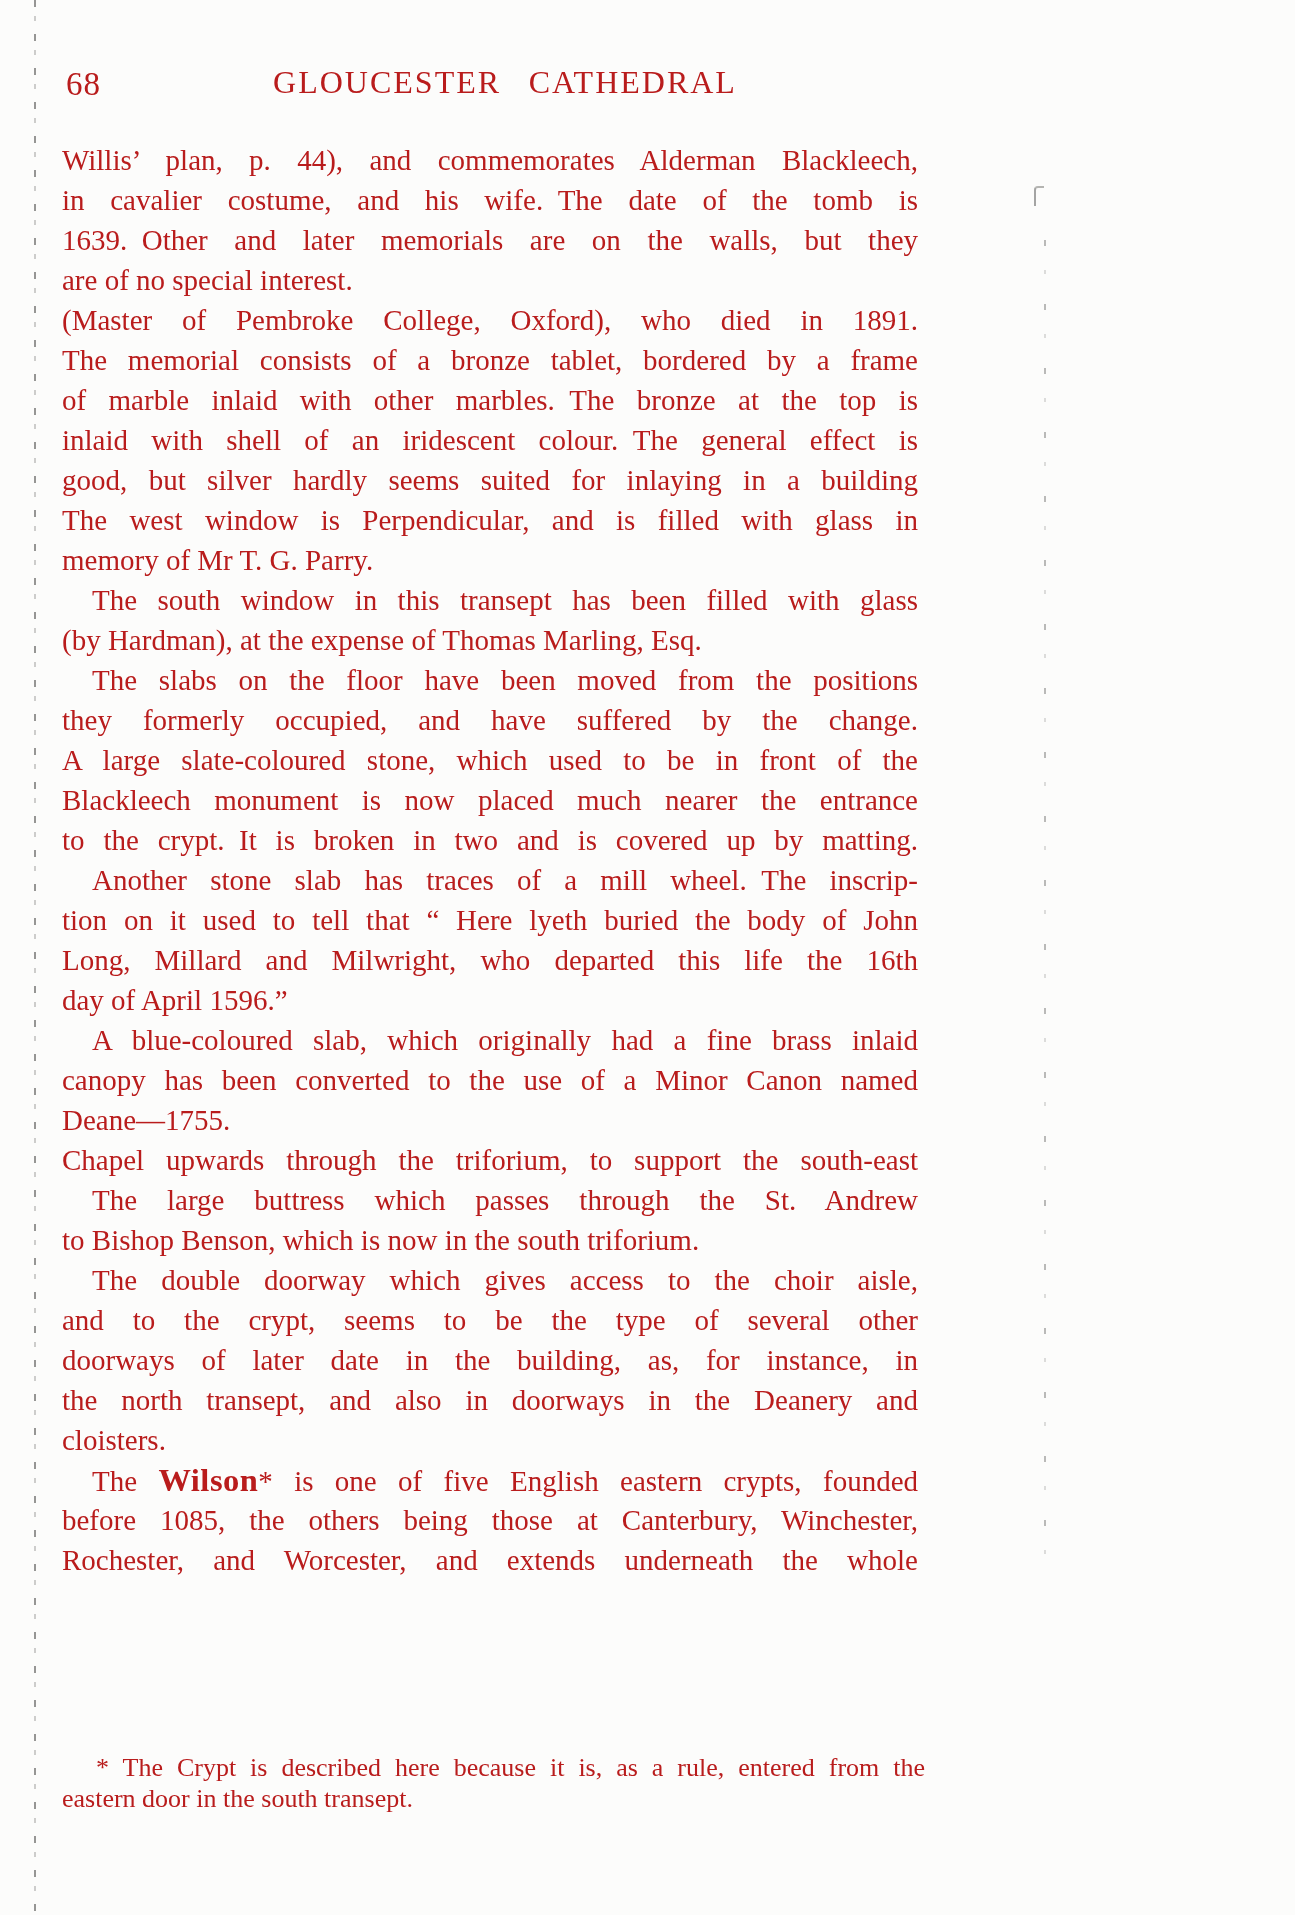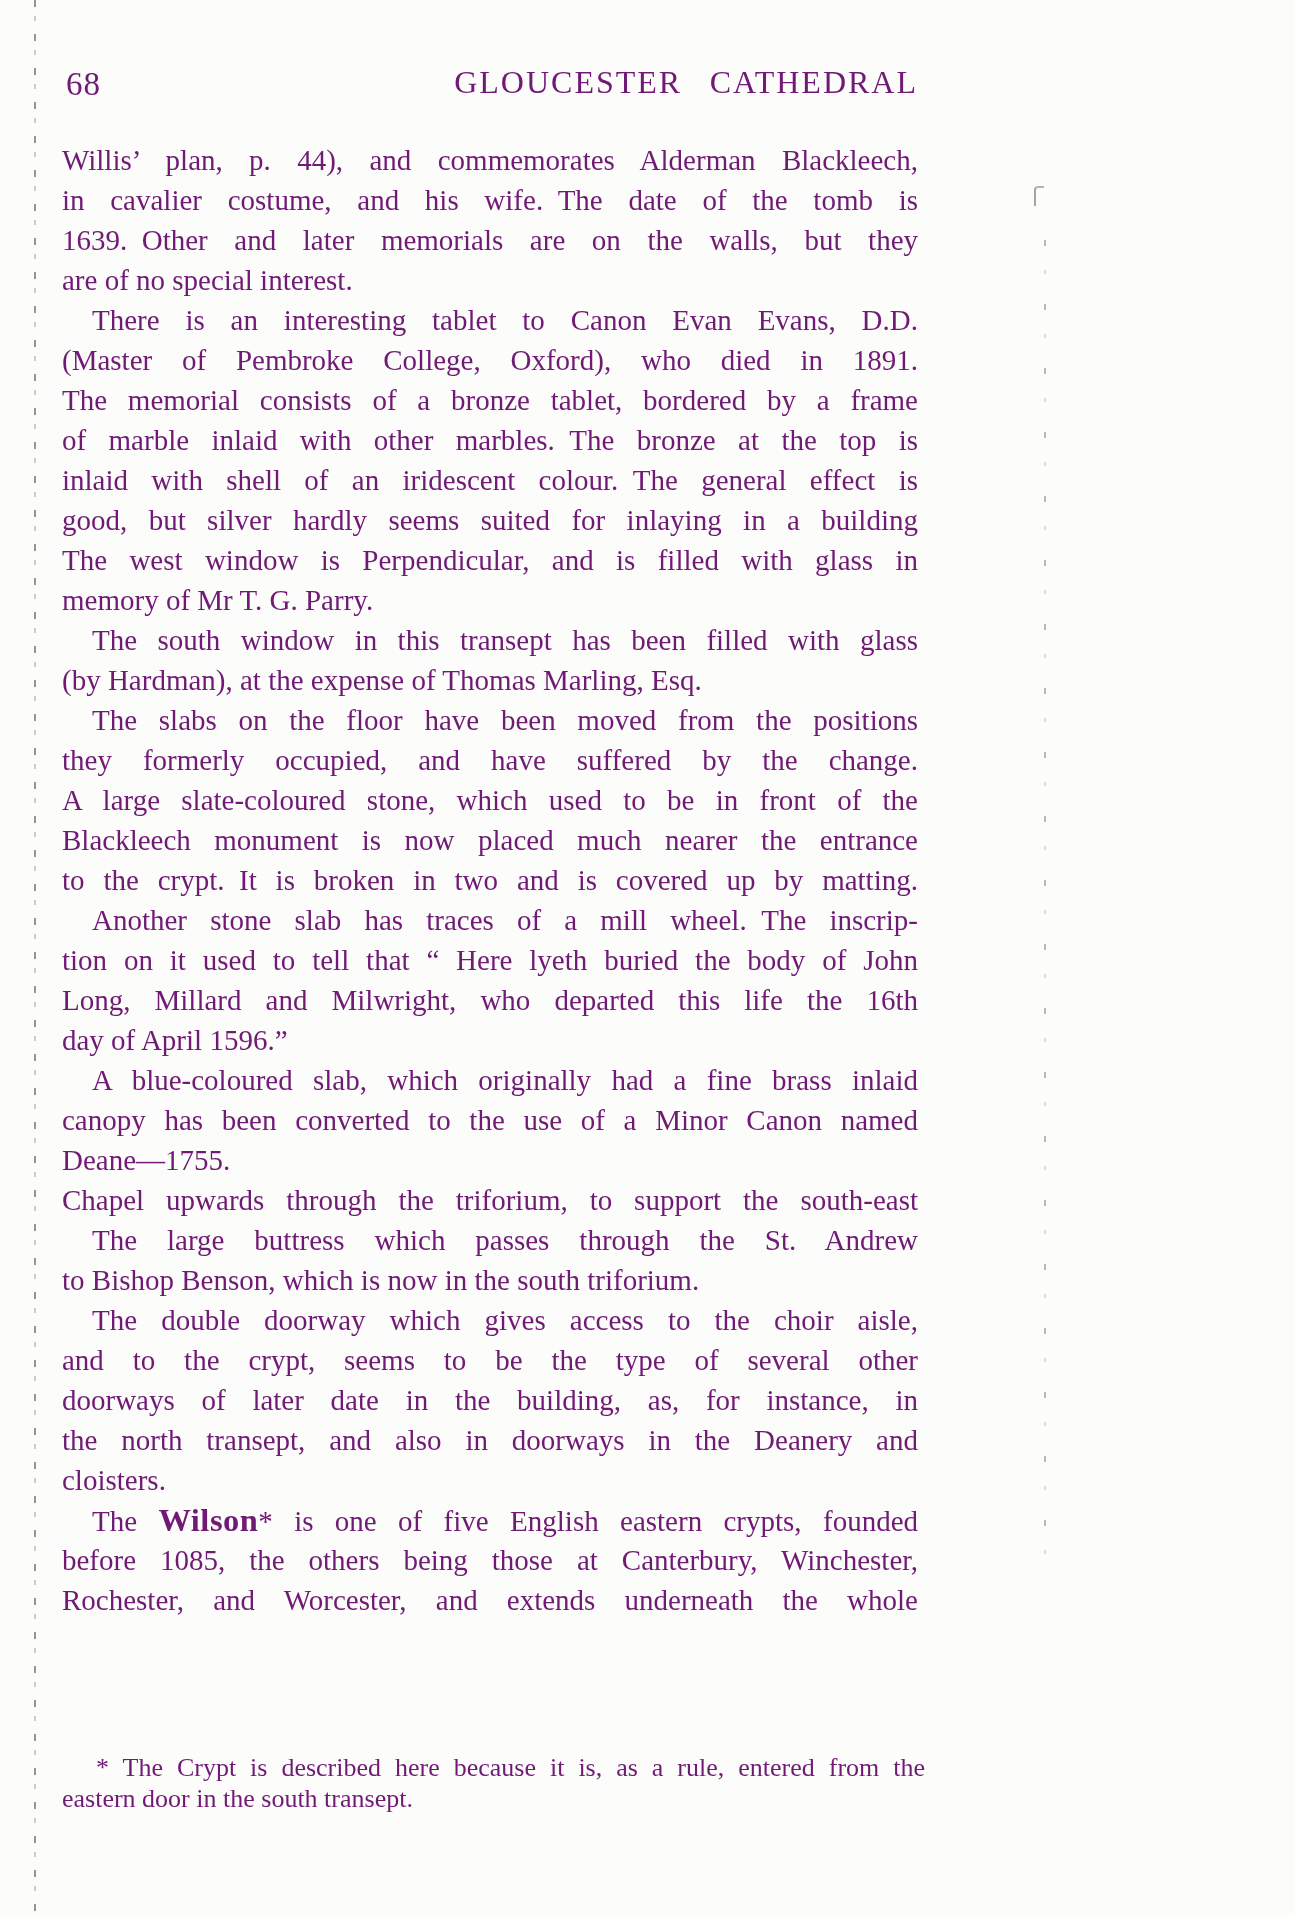--- a/index.html
+++ b/index.html
@@ -2,21 +2,21 @@
 <html><head>
 <meta charset="utf-8">
 <style>
   html,body{margin:0;padding:0;}
   .page{
     position:relative;
     width:1295px;
     height:1915px;
     background:#fcfcfb;
     font-family:"Liberation Serif", serif;
-    color:#701a75;
+    color:#b91c1c;
     overflow:hidden;
   }
   
   .artifact-left{
     position:absolute; left:34px; top:0; width:2px; height:1915px;
     background:repeating-linear-gradient(to bottom,
       rgba(25,24,22,.60) 0 7px, transparent 7px 16px,
       rgba(25,24,22,.28) 16px 21px, transparent 21px 34px);
     opacity:.75;
   }
@@ -35,21 +35,21 @@
     opacity:.7;
   }
   .header{
     position:absolute; top:64px; left:62px; width:856px; height:46px;
   }
   .page-number{
     position:absolute; left:4px; top:2px;
     font-size:33px; letter-spacing:1px;
   }
   .page-title{
-    display:block; text-align:right;
+    display:block; text-align:center;
     font-size:32px; letter-spacing:2px; word-spacing:0.55em;
     padding-left:30px;
   }
   .body-text{
     position:absolute; top:140px; left:62px; width:856px;
     font-size:29px; line-height:40px;
   }
   .para{margin:0; padding:0;}
   .bline{
     text-align:justify;
@@ -85,21 +85,20 @@
   </div>
 
   <div class="body-text">
       <div class="para">
         <div class="bline"><span>Willis’ plan, p. 44), and commemorates Alderman Blackleech,</span></div>
         <div class="bline"><span>in cavalier costume, and his wife. The date of the tomb is</span></div>
         <div class="bline"><span>1639. Other and later memorials are on the walls, but they</span></div>
         <div class="bline last"><span>are of no special interest.</span></div>
       </div>
       <div class="para">
-        <div class="bline indent"><span>There is an interesting tablet to Canon Evan Evans, D.D.</span></div>
         <div class="bline"><span>(Master of Pembroke College, Oxford), who died in 1891.</span></div>
         <div class="bline"><span>The memorial consists of a bronze tablet, bordered by a frame</span></div>
         <div class="bline"><span>of marble inlaid with other marbles. The bronze at the top is</span></div>
         <div class="bline"><span>inlaid with shell of an iridescent colour. The general effect is</span></div>
         <div class="bline"><span>good, but silver hardly seems suited for inlaying in a building</span></div>
         <div class="bline"><span>The west window is Perpendicular, and is filled with glass in</span></div>
         <div class="bline last"><span>memory of Mr T. G. Parry.</span></div>
       </div>
       <div class="para">
         <div class="bline indent"><span>The south window in this transept has been filled with glass</span></div>

